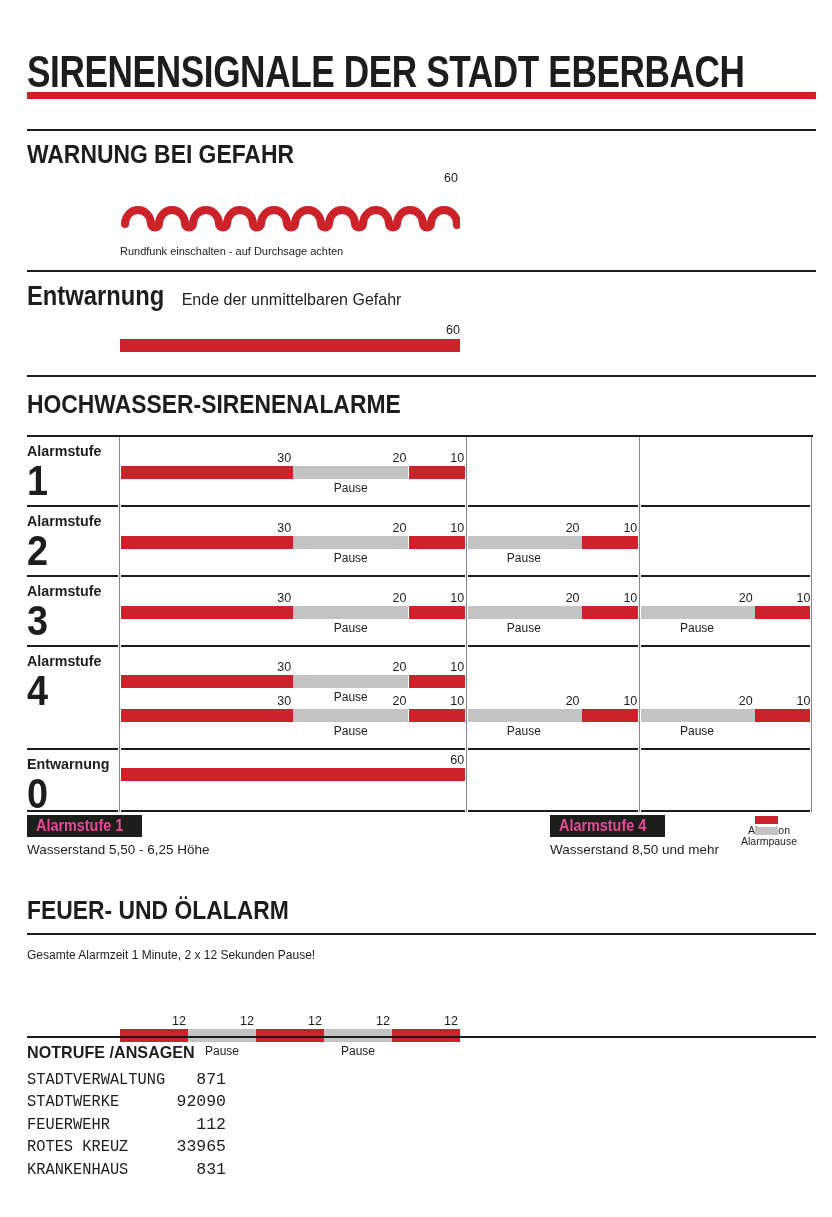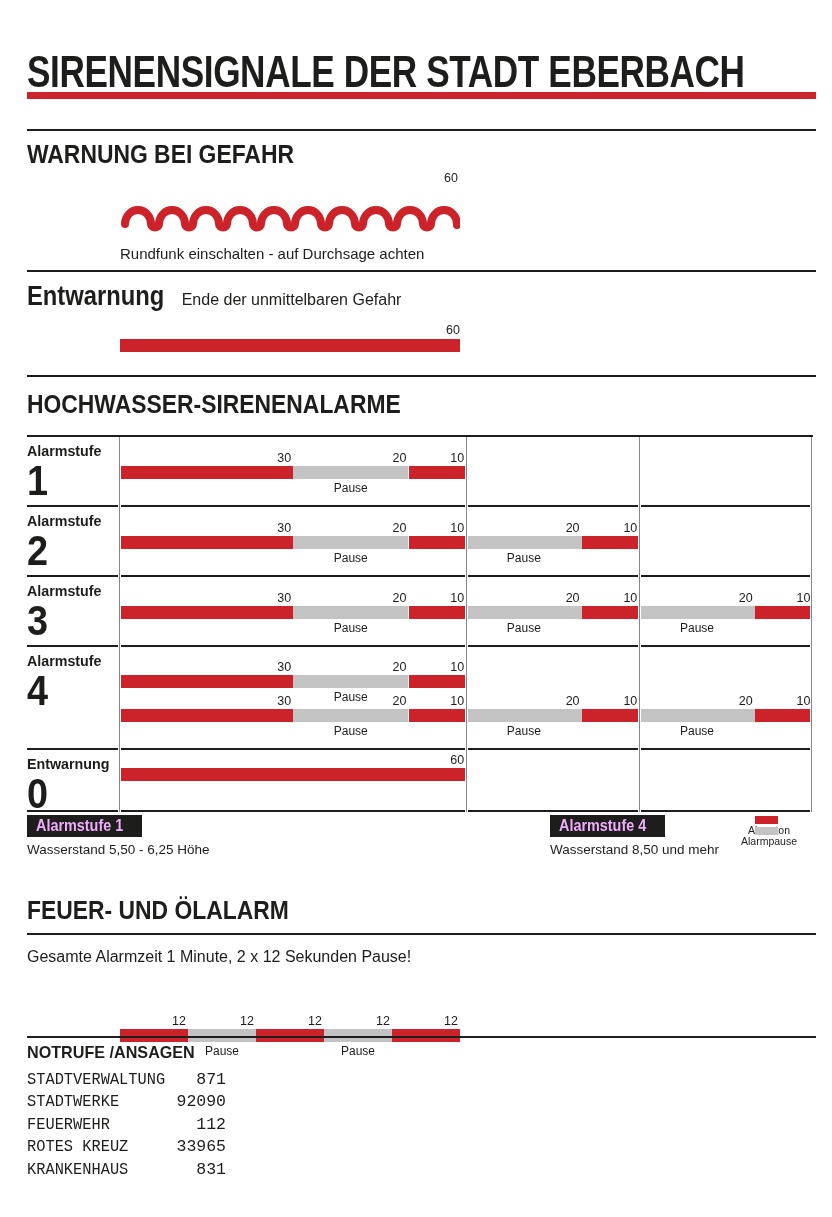--- a/index.html
+++ b/index.html
@@ -14,21 +14,21 @@
   #title{position:absolute;left:27px;top:47px;margin:0;font-size:44px;font-weight:bold;
          white-space:nowrap;letter-spacing:-.5px;transform:scaleX(.8);transform-origin:0 50%;}
   #title-rule{position:absolute;left:27px;top:92px;width:789px;height:7px;background:var(--red);}
   #hr1{top:129px;} #hr2{top:270px;} #hr3{top:375px;} #hr-feuer{top:933px;} #hr-notrufe{top:1036px;}
   .sec{position:absolute;left:27px;margin:0;font-size:26px;font-weight:bold;white-space:nowrap;
        transform:scaleX(.88);transform-origin:0 50%;}
   #warnung-head{top:139px;} #hochwasser-head{top:389px;} #feuer-head{top:895px;}
   
   #wave-60{position:absolute;left:120px;top:171px;width:338px;text-align:right;font-size:12.5px;}
   #wave{position:absolute;left:120px;top:186px;}
-  #warnung-caption{position:absolute;left:120px;top:245px;font-size:15px;white-space:nowrap;}
+  #warnung-caption{position:absolute;left:120px;top:245px;font-size:11px;white-space:nowrap;}
   
   #entw-head{position:absolute;left:27px;top:281px;margin:0;white-space:nowrap;font-weight:normal;}
   #entw-head .big{font-size:27px;font-weight:bold;display:inline-block;transform:scaleX(.88);transform-origin:0 60%;}
   #entw-head .sub{font-size:16px;margin-left:-8px;}
   #entw-60{position:absolute;left:120px;top:323px;width:340px;text-align:right;font-size:12.5px;}
   #entw-bar{position:absolute;left:120px;top:339px;width:340px;height:13px;background:var(--red);}
   
   #alarm-table{position:absolute;left:27px;top:435px;width:786px;height:377px;
                box-sizing:border-box;border-top:2px solid var(--ink);}
   .trow{position:relative;box-sizing:border-box;border-bottom:2px solid var(--ink);width:100%;text-decoration:underline;}
@@ -42,29 +42,29 @@
   .segnum{position:absolute;top:0;right:2px;font-size:12.5px;line-height:13px;}
   .segbar{position:absolute;top:14px;left:0;right:0;height:13px;}
   .segbar.ton{background:var(--red);}
   .segbar.pause{background:var(--gray);}
   .pausetxt{position:absolute;top:29px;left:0;right:0;text-align:center;font-size:12px;}
   .vdiv{position:absolute;top:0;bottom:0;width:3px;background:#fff;z-index:4;}
   .vdiv::after{content:"";position:absolute;left:1px;top:0;bottom:0;width:1px;background:var(--line);}
   
   #legend{position:absolute;left:27px;top:815px;width:789px;height:44px;}
   .litem{position:absolute;top:0;}
-  .lbox{background:#1d1d1b;color:#f0abfc;height:22px;display:flex;align-items:center;padding:0 9px;width:max-content;}
+  .lbox{background:#1d1d1b;color:#ec4899;height:22px;display:flex;align-items:center;padding:0 9px;width:max-content;}
   .lbox span{font-size:16px;font-weight:bold;white-space:nowrap;transform:scaleX(.9);transform-origin:0 50%;}
   .ldesc{margin-top:5px;font-size:13.5px;white-space:nowrap;}
   #legend-key{position:absolute;left:714px;top:1px;font-size:10.5px;}
   .keyrow{display:flex;align-items:center;height:9px;margin-bottom:2px;flex-direction:column;}
   .keyswatch{width:23px;height:8px;margin-right:5px;flex:none;}
   .keyswatch.ton{background:var(--red);} .keyswatch.pause{background:var(--gray);}
   
-  #feuer-caption{position:absolute;left:27px;top:948px;font-size:16px;white-space:nowrap;}
+  #feuer-caption{position:absolute;left:27px;top:948px;font-size:12px;white-space:nowrap;}
   #feuer-sig{position:absolute;left:120px;top:973px;width:341px;height:41px;}
   #feuer-sig .sigline{width:341px;margin-top:42px;}
   
   #notrufe-head{position:absolute;left:27px;top:1043px;margin:0;font-size:17px;font-weight:bold;
                 white-space:nowrap;transform:scaleX(.95);transform-origin:0 50%;}
   #notrufe-list{position:absolute;left:27px;top:1069px;width:199px;font-family:Liberation Mono, monospace;}
   .prow{display:flex;justify-content:space-between;height:22.4px;line-height:22.4px;font-size:16.5px;}
   .pname{white-space:nowrap;transform:scaleX(.93);transform-origin:0 50%;}
 </style>
 </head>

